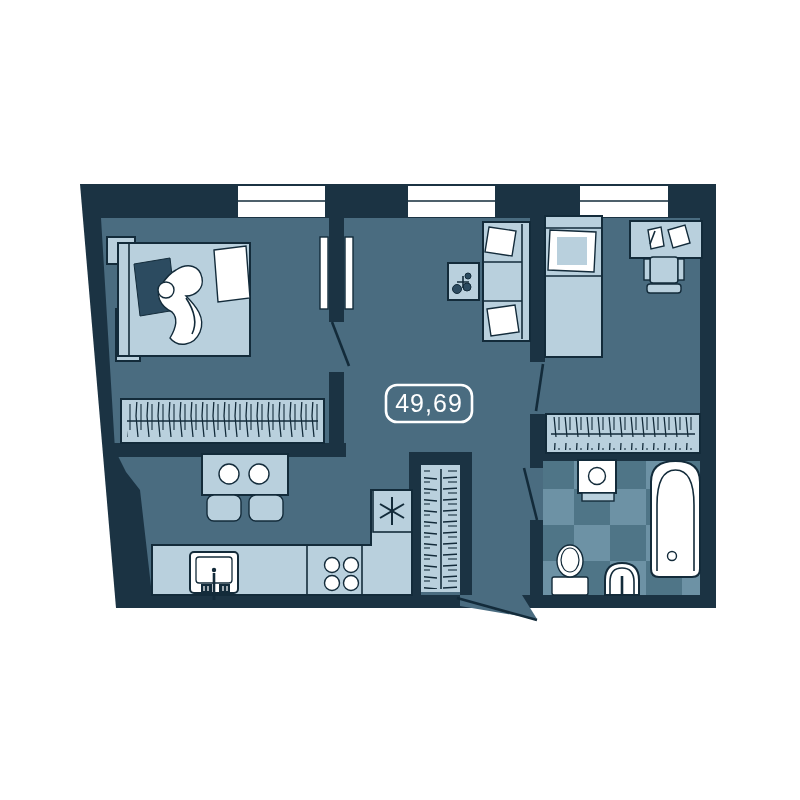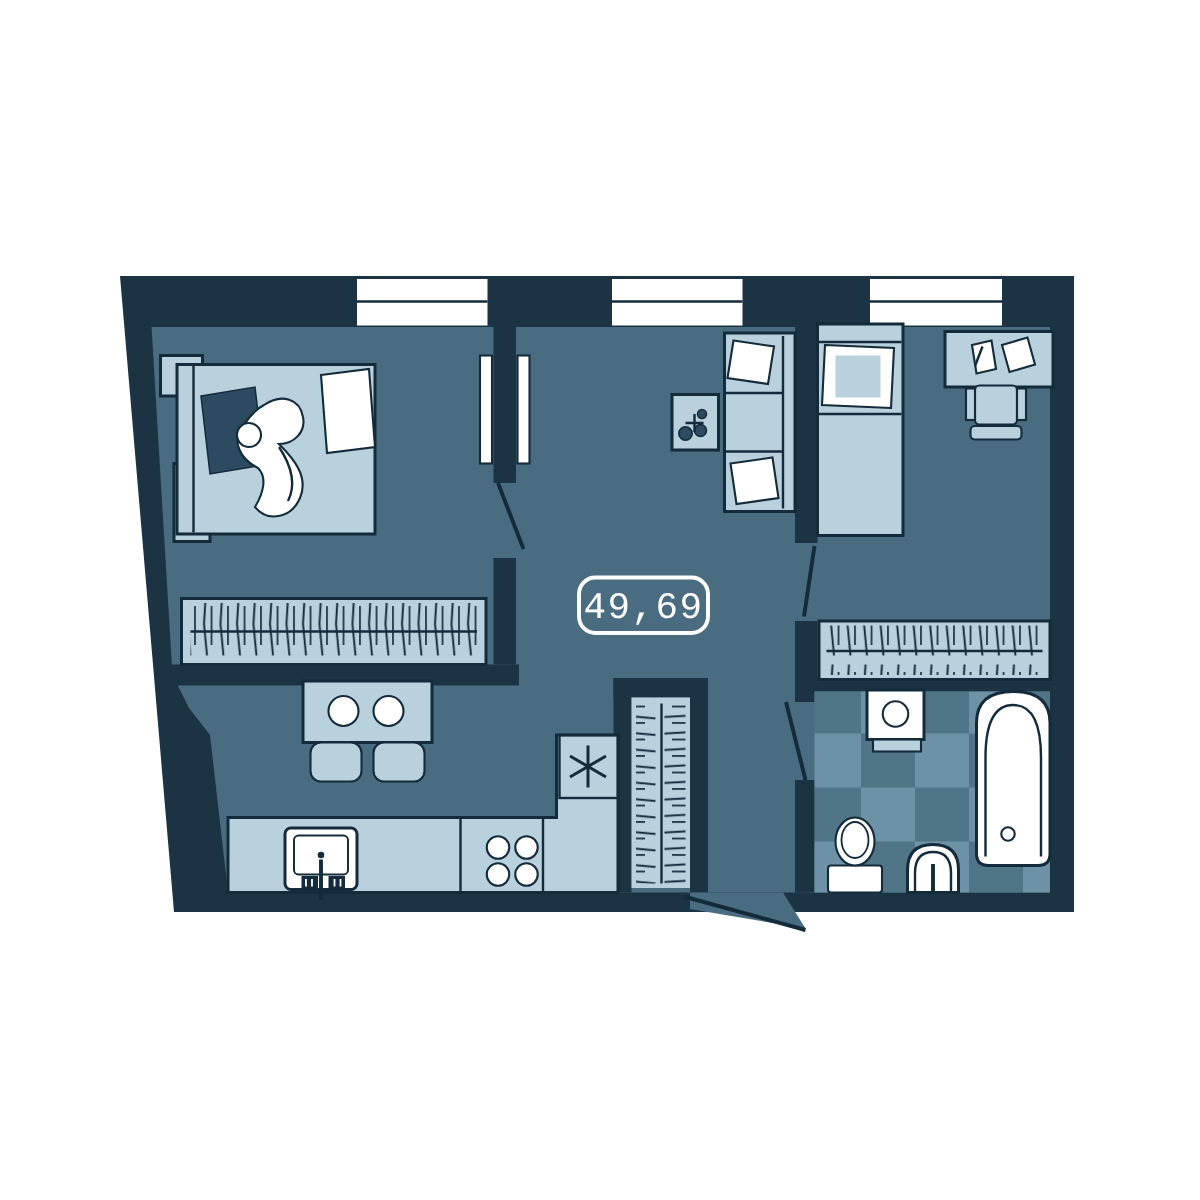--- a/index.html
+++ b/index.html
@@ -1,16 +1,16 @@
 <!DOCTYPE html>
 <html style="--background: #ffffff; --wall: #1b3343; --floor: #4a6c80; --furniture: #b9d0dd; --white: #ffffff; --outline: #132b3a; --accent_dark: #2c4b60; --checker_light: #6d92a5; --checker_dark: #4f7587;"><head>
 <meta charset="utf-8">
 <style>
   html,body{margin:0;padding:0;background:#ffffff;}
-  .stage{width:800px;height:773px;position:relative;background:var(--background);font-family:Liberation Mono, monospace;}
+  .stage{width:800px;height:773px;position:relative;background:var(--background);font-family:Liberation Sans, sans-serif;}
   svg{display:block;}
   .wall{fill:var(--wall);}
   .floor{fill:var(--floor);}
   .furn{fill:var(--furniture);stroke:var(--outline);stroke-width:2;}
   .furnflat{fill:var(--furniture);stroke:none;}
   .white{fill:var(--white);stroke:var(--outline);stroke-width:2;}
   .whiteflat{fill:var(--white);stroke:none;}
   .thin{stroke-width:1.4;}
   .ln{stroke:var(--outline);fill:none;stroke-width:1.6;}
   .ln2{stroke:var(--outline);fill:none;stroke-width:2.6;}

